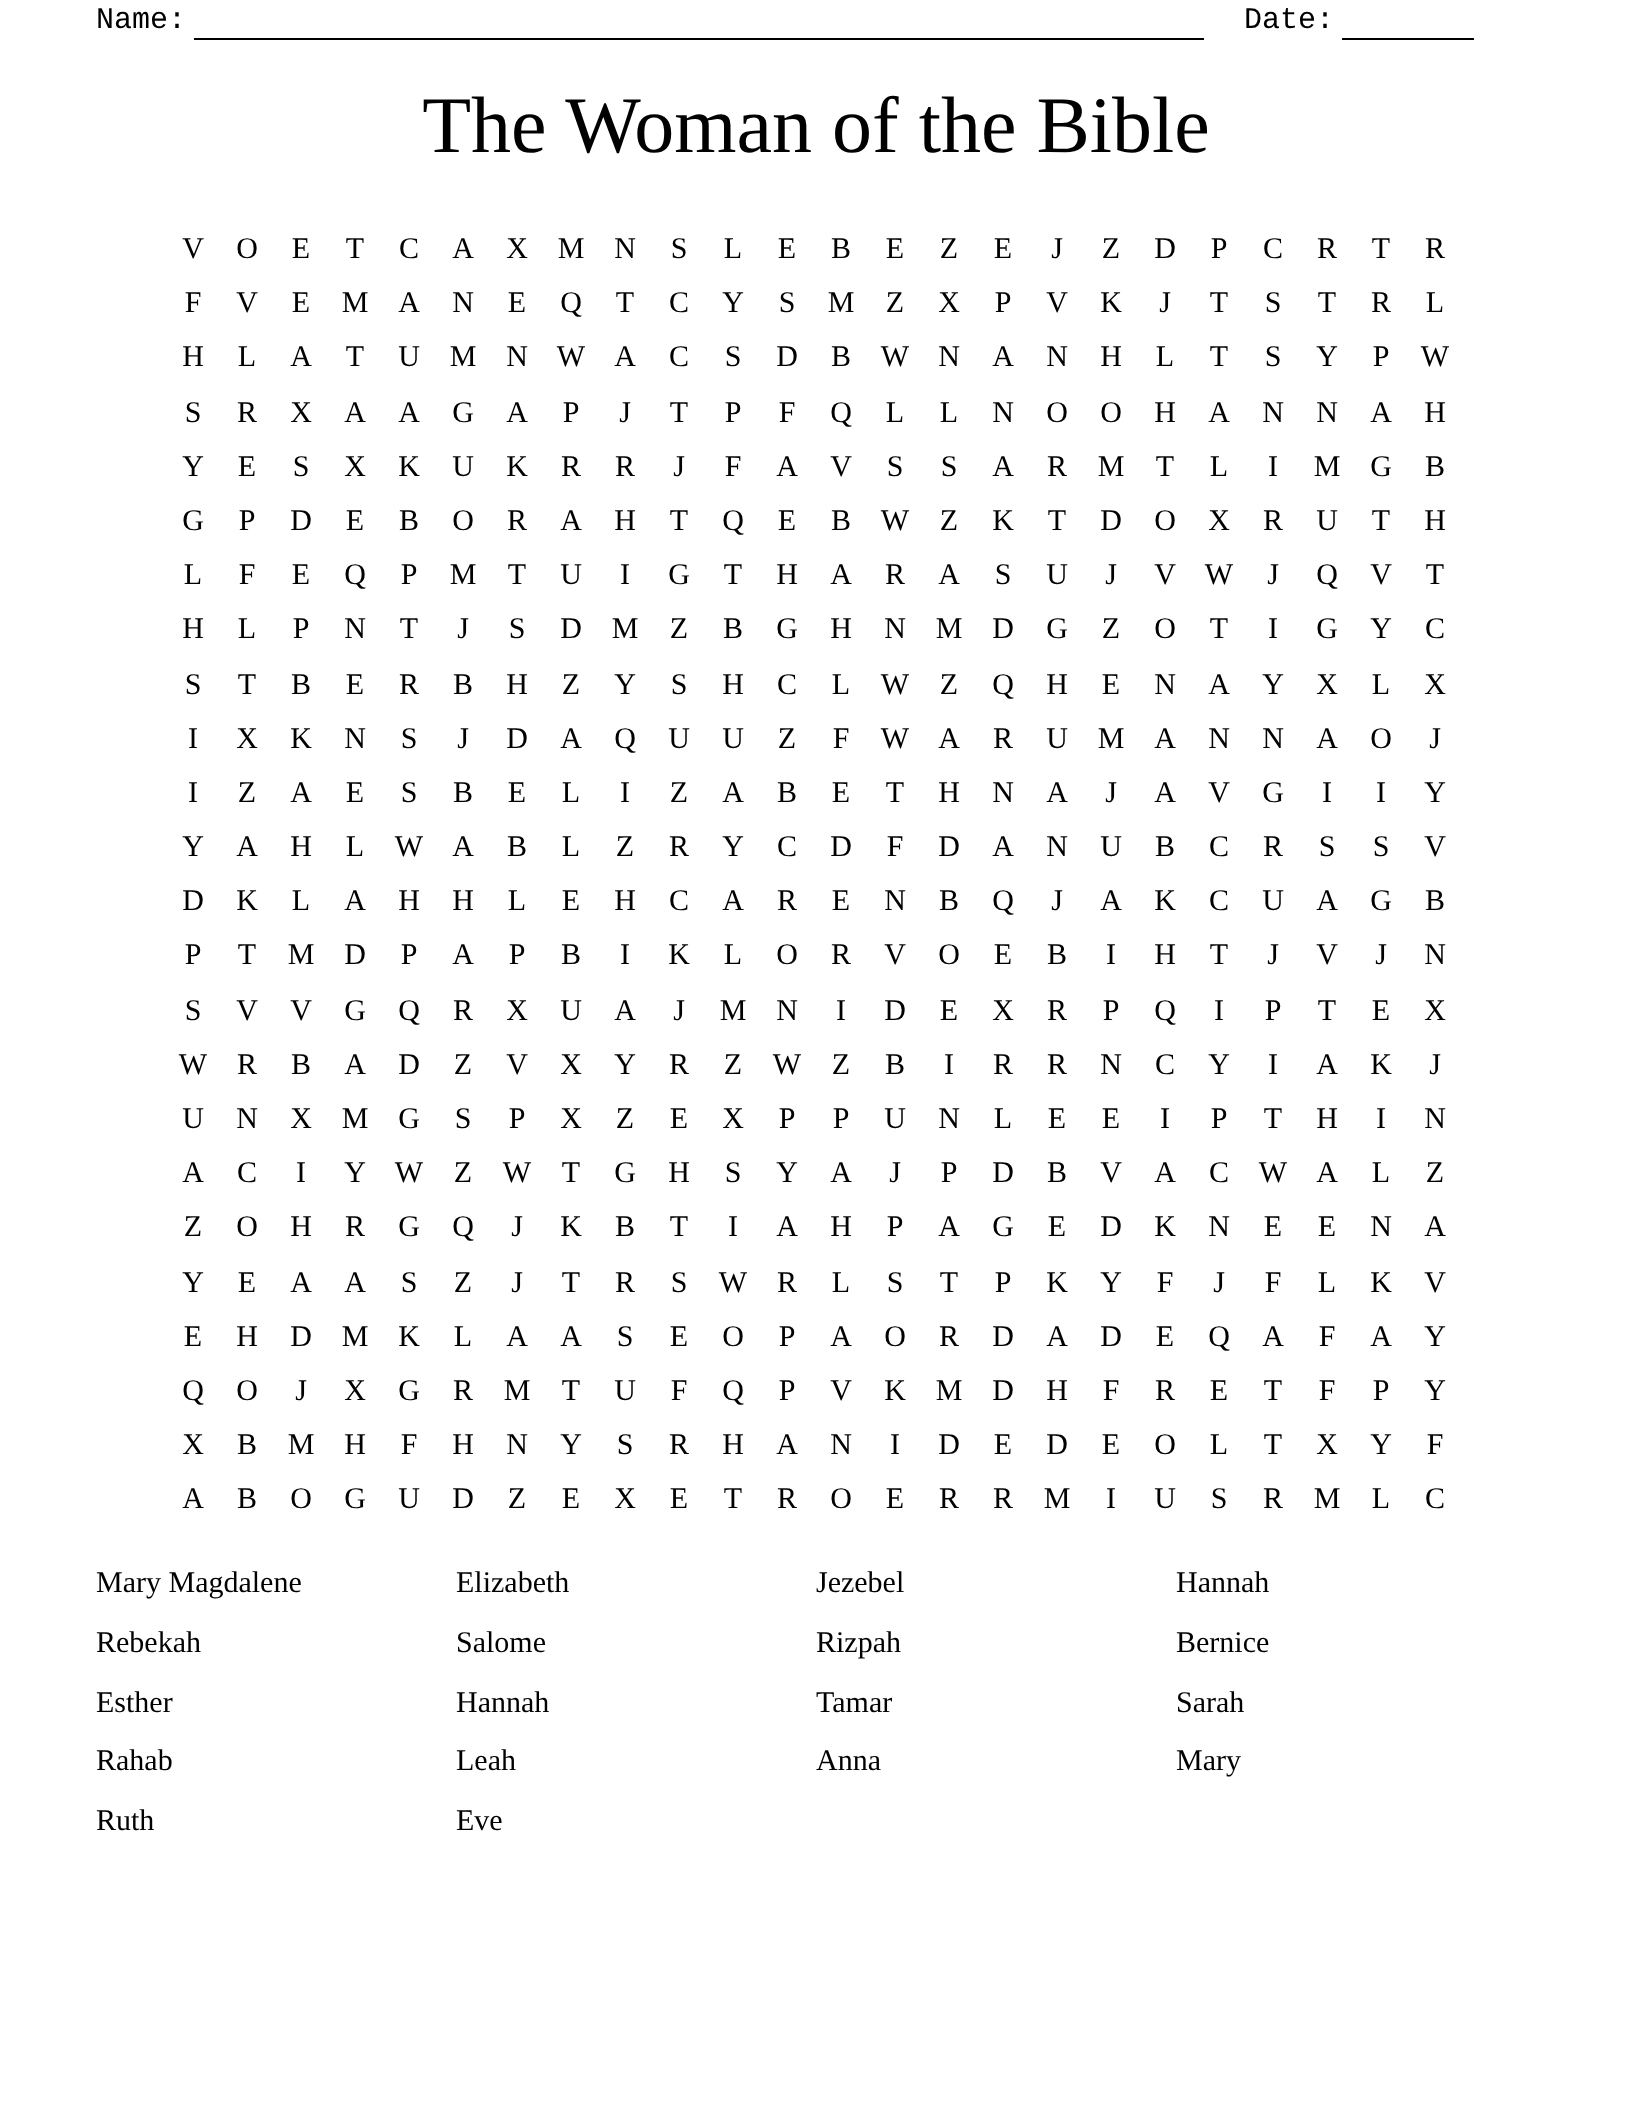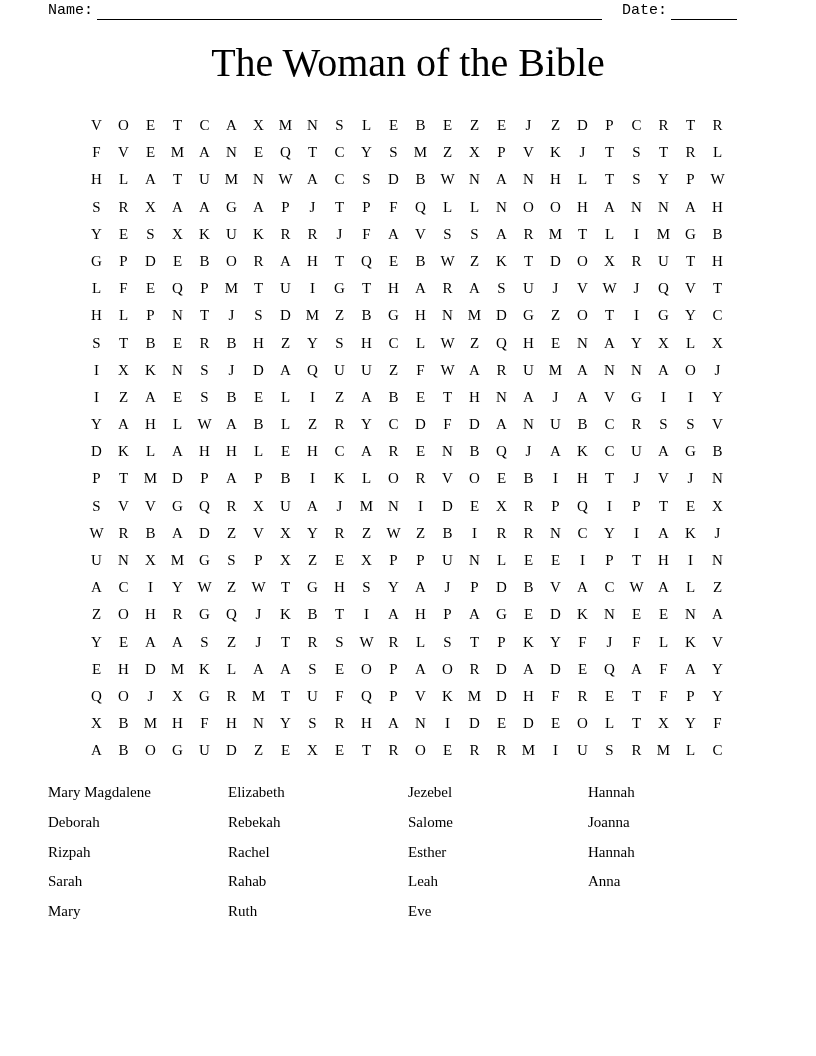--- a/index.html
+++ b/index.html
@@ -619,28 +619,27 @@
     <div class="cell">M</div>
     <div class="cell">L</div>
     <div class="cell">C</div>
   </div>
 
 <div class="words" id="words">
     <div>Mary Magdalene</div>
     <div>Elizabeth</div>
     <div>Jezebel</div>
     <div>Hannah</div>
-    <div>Deborah</div>
     <div>Rebekah</div>
     <div>Salome</div>
-    <div>Joanna</div>
     <div>Rizpah</div>
-    <div>Rachel</div>
+    <div>Bernice</div>
     <div>Esther</div>
     <div>Hannah</div>
+    <div>Tamar</div>
     <div>Sarah</div>
     <div>Rahab</div>
     <div>Leah</div>
     <div>Anna</div>
     <div>Mary</div>
     <div>Ruth</div>
     <div>Eve</div>
   </div>
 
 </body></html>

